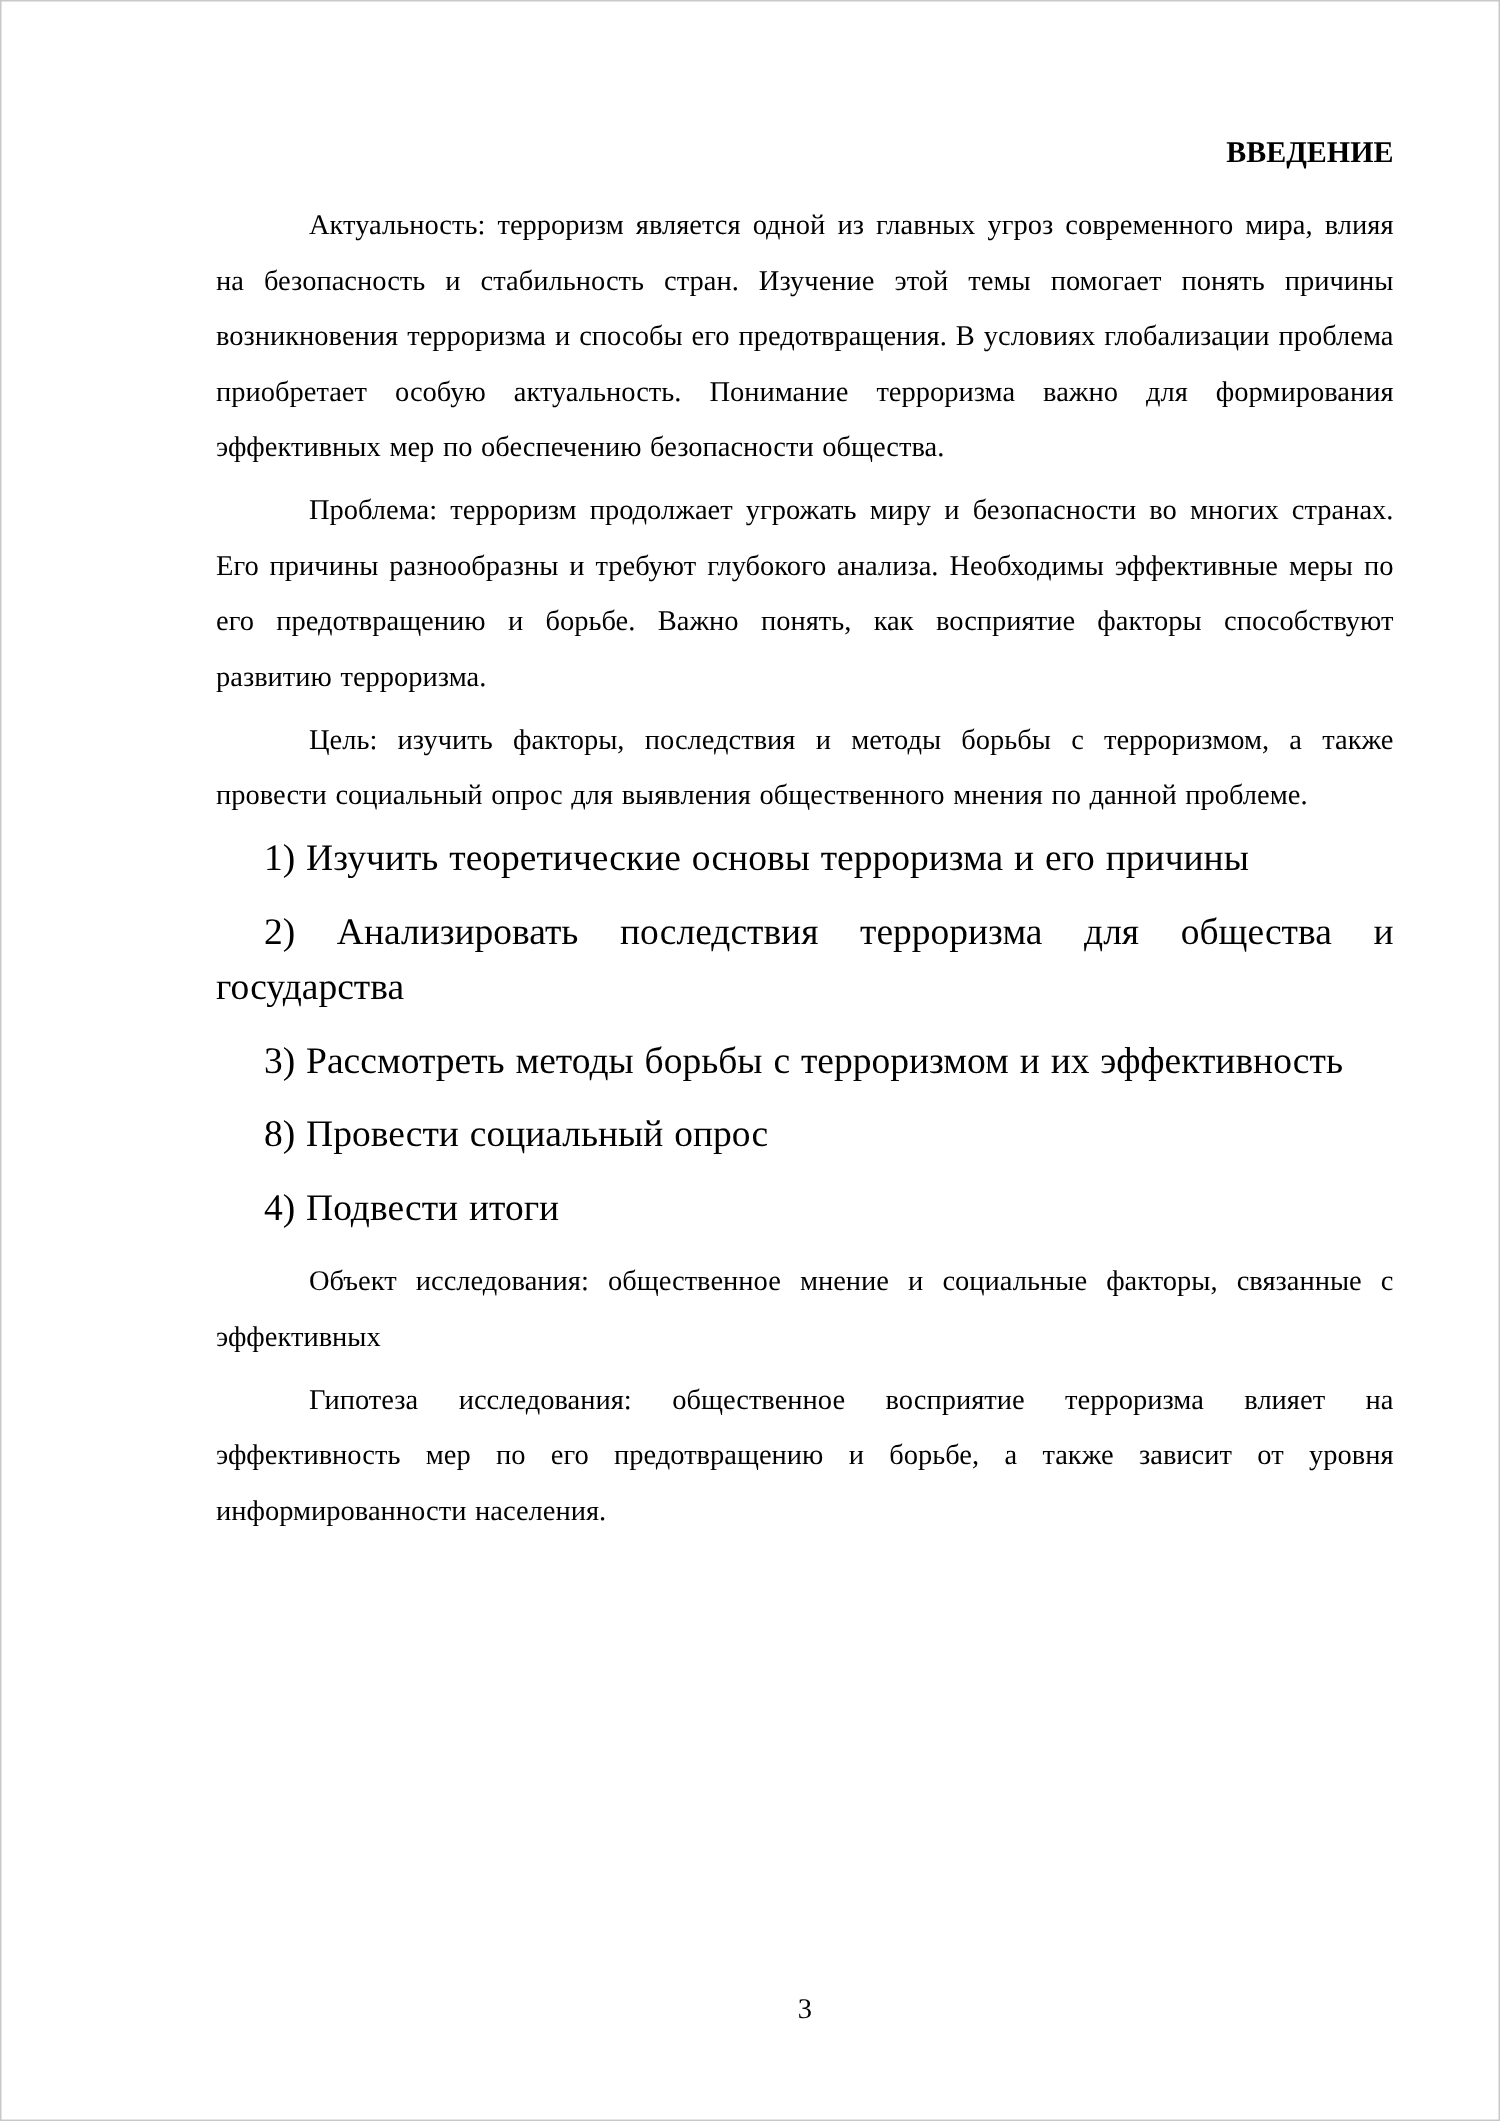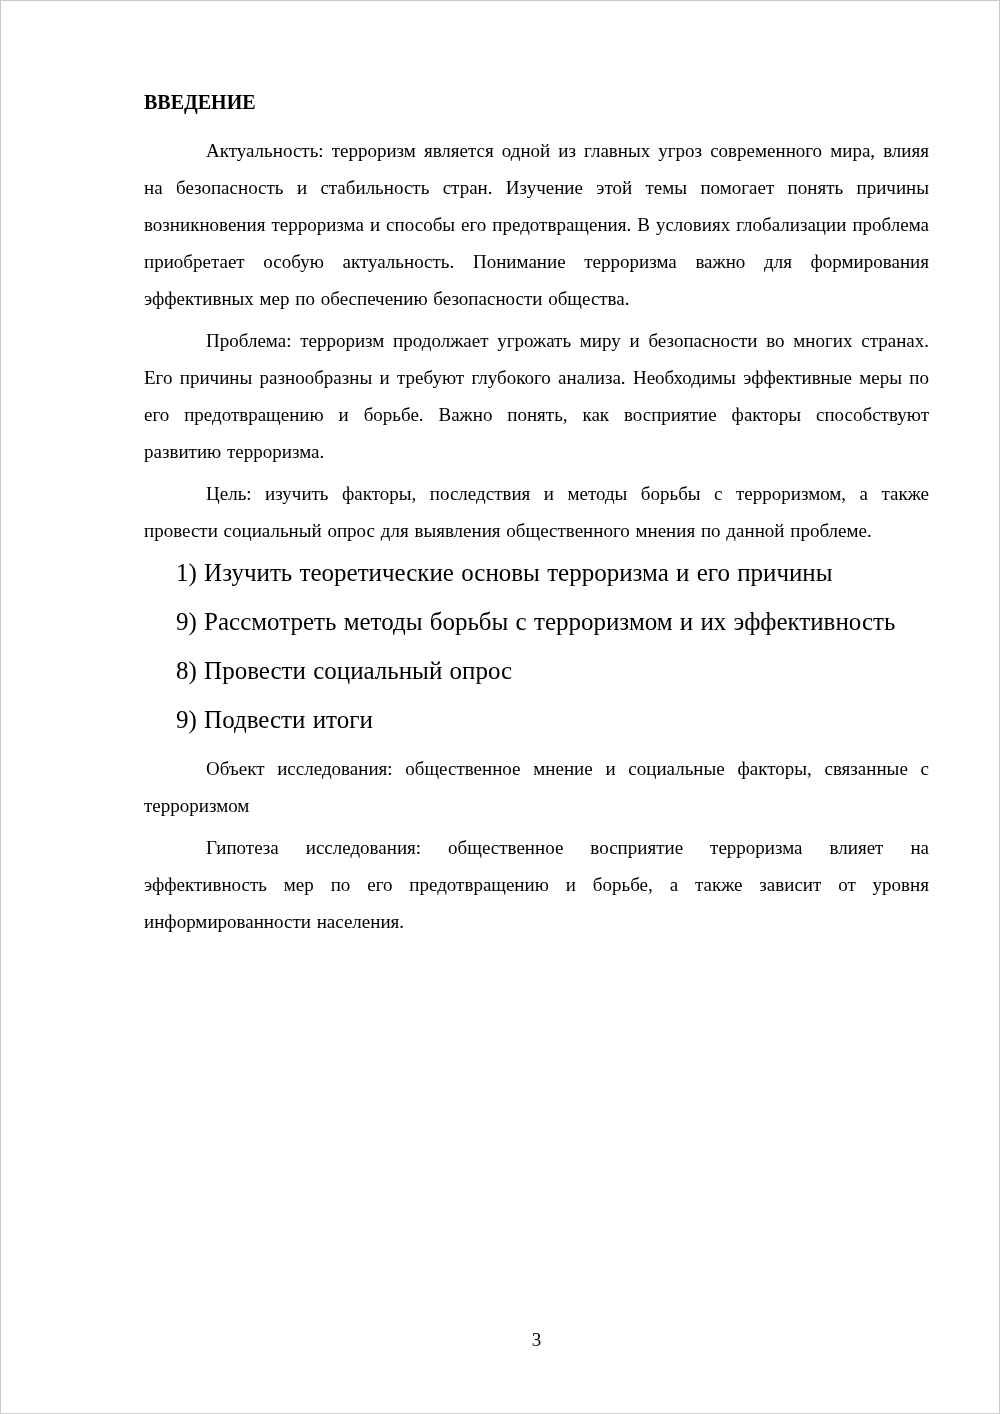--- a/index.html
+++ b/index.html
@@ -13,21 +13,21 @@
     height: 1414px;
     box-sizing: border-box;
     background: #ffffff;
     border: 1px solid #c8c8c8;
     padding: 88px 70px 0 143px;
     font-family: "Liberation Serif", "DejaVu Serif", serif;
     color: #000000;
     overflow: hidden;
   }
   .doc-title {
-    text-align: left;
+    text-align: right;
     font-weight: bold;
     font-size: 20px;
     line-height: 27px;
     margin: 0 0 16px 0;
   }
   .para {
     font-size: 19px;
     line-height: 37px;
     text-align: justify;
     text-indent: 62px;
@@ -61,27 +61,28 @@
 
   <p class="para">Актуальность: терроризм является одной из главных угроз современного мира, влияя на безопасность и стабильность стран. Изучение этой темы помогает понять причины возникновения терроризма и способы его предотвращения. В условиях глобализации проблема приобретает особую актуальность. Понимание терроризма важно для формирования эффективных мер по обеспечению безопасности общества.</p>
 
   <p class="para">Проблема: терроризм продолжает угрожать миру и безопасности во многих странах. Его причины разнообразны и требуют глубокого анализа. Необходимы эффективные меры по его предотвращению и борьбе. Важно понять, как восприятие факторы способствуют развитию терроризма.</p>
 
   <p class="para">Цель: изучить факторы, последствия и методы борьбы с терроризмом, а также провести социальный опрос для выявления общественного мнения по данной проблеме.</p>
 
 
   <p class="task">1) Изучить теоретические основы терроризма и его причины</p>
 
+  <p class="task">2) Анализировать последствия терроризма для общества и государства</p>
 
-  <p class="task">9) Рассмотреть методы борьбы с терроризмом и их эффективность</p>
+  <p class="task">3) Рассмотреть методы борьбы с терроризмом и их эффективность</p>
 
   <p class="task">8) Провести социальный опрос</p>
 
-  <p class="task">9) Подвести итоги</p>
+  <p class="task">4) Подвести итоги</p>
 
-  <p class="para">Объект исследования: общественное мнение и социальные факторы, связанные с терроризмом</p>
+  <p class="para">Объект исследования: общественное мнение и социальные факторы, связанные с эффективных</p>
 
 
   <p class="para">Гипотеза исследования: общественное восприятие терроризма влияет на эффективность мер по его предотвращению и борьбе, а также зависит от уровня информированности населения.</p>
 
   <div class="page-number">3</div>
 
 </div>
 
 </body></html>

